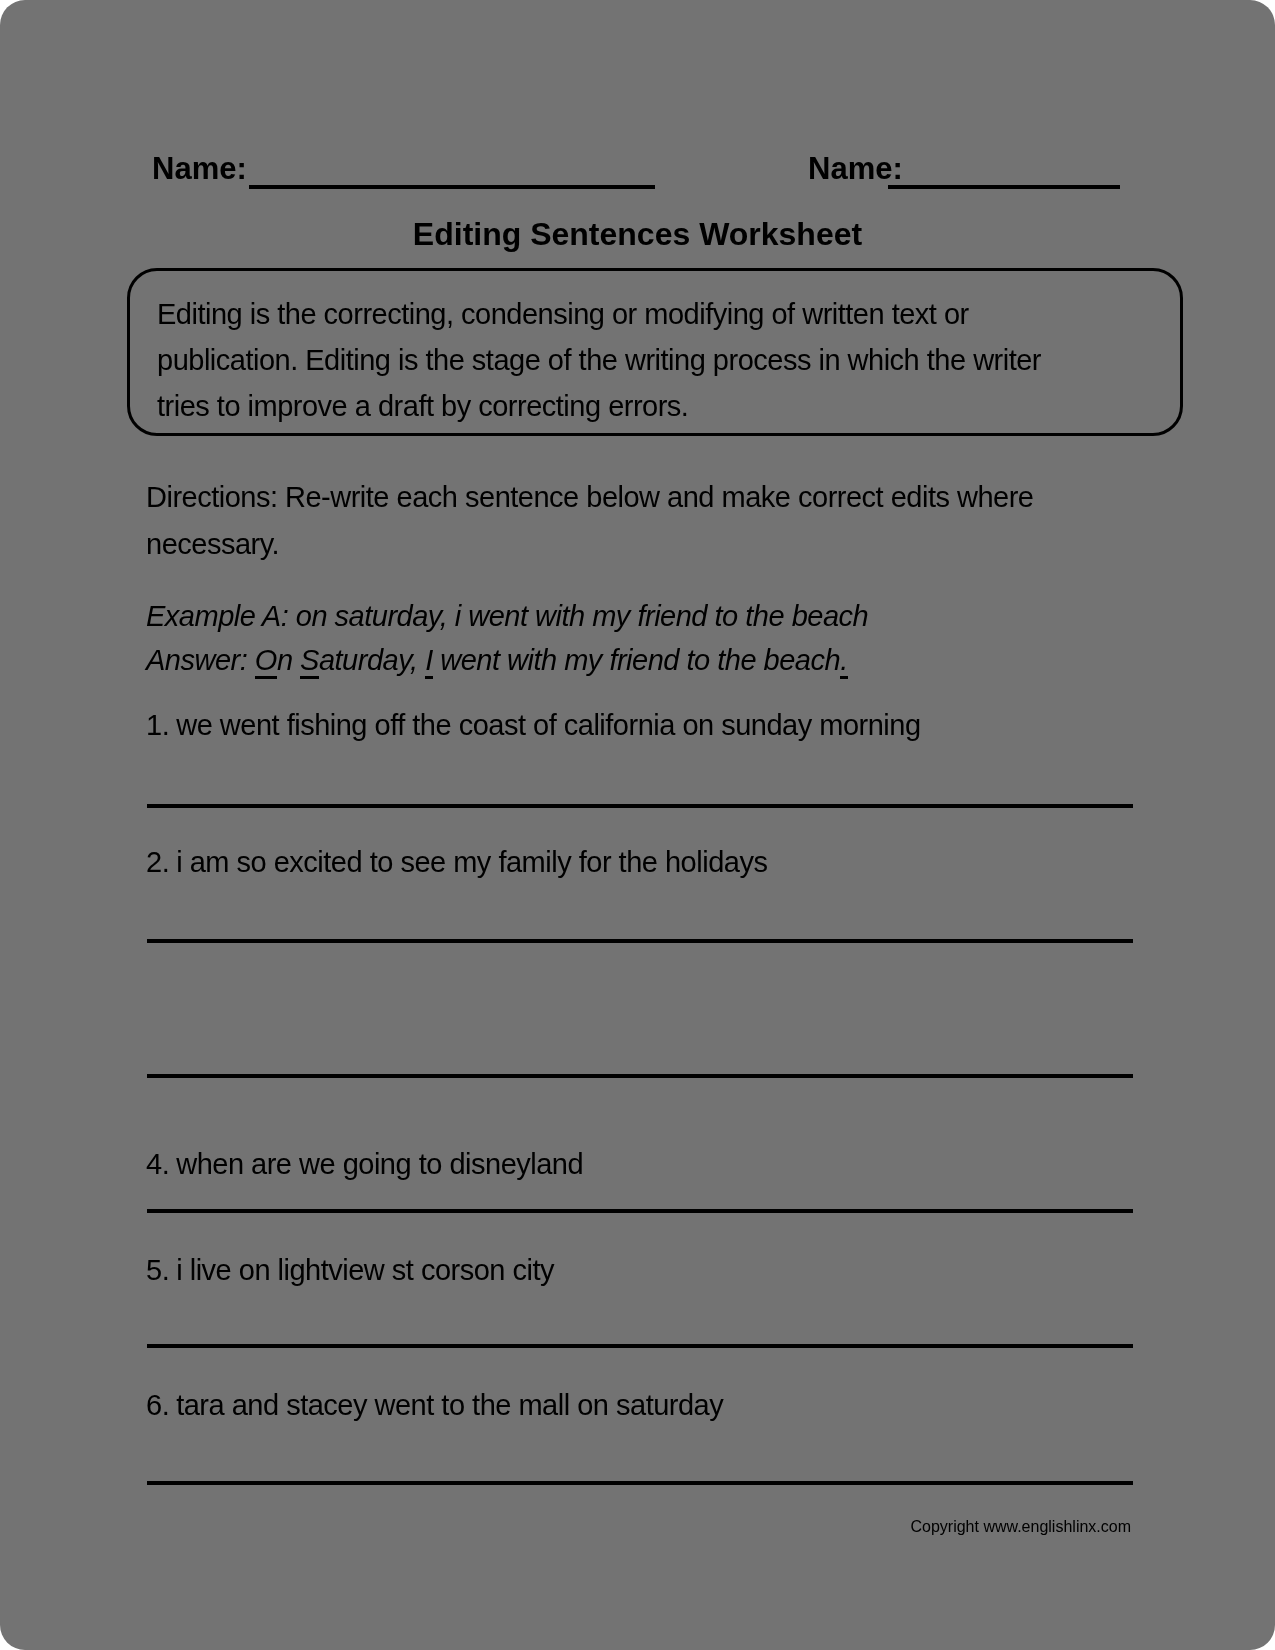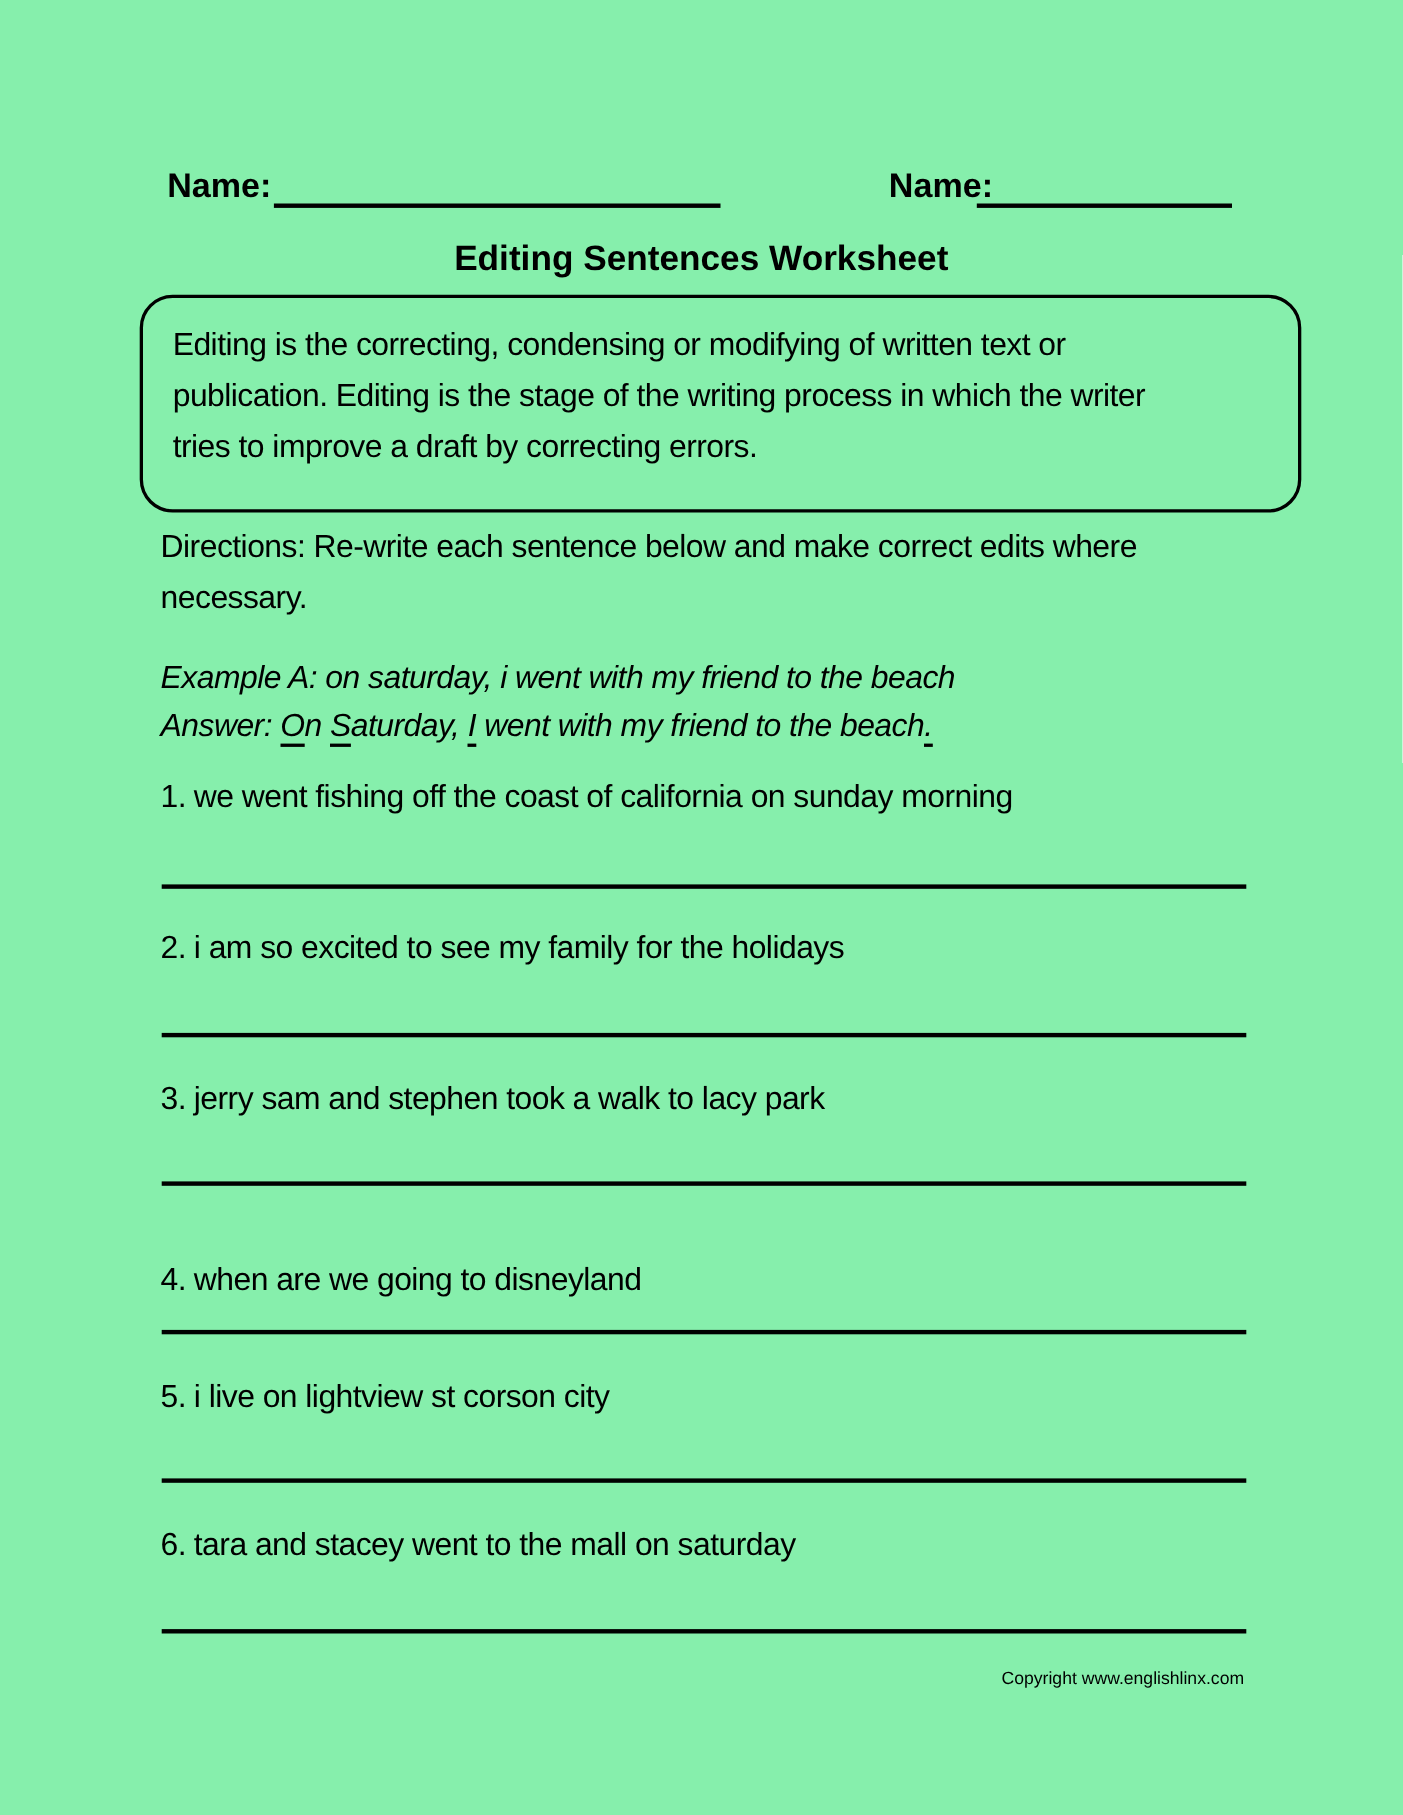--- a/index.html
+++ b/index.html
@@ -1,23 +1,24 @@
 <!DOCTYPE html>
 <html><head>
 <meta charset="utf-8">
 <style>
   html, body { margin: 0; padding: 0; background: #ffffff; }
   .page {
     position: relative;
     width: 1275px;
     height: 1650px;
-    background: #86efac;
+    background: #737373;
     color: #000000;
     font-family: "Liberation Sans", sans-serif;
     overflow: hidden;
+    border-radius: 25px;
   }
 
   
   .hdr-label {
     position: absolute;
     top: 151px;
     font-weight: bold;
     font-size: 31px;
     white-space: nowrap;
   }
@@ -36,21 +37,21 @@
     font-weight: bold;
     font-size: 32px;
   }
 
   
   #def-box {
     position: absolute;
     left: 127px;
     top: 268px;
     width: 1056px;
-    height: 198px;
+    height: 168px;
     box-sizing: border-box;
     border: 3px solid #000;
     border-radius: 30px;
     padding: 20px 14px 0 27px;
   }
   .body-line {
     font-size: 29px;
     letter-spacing: -0.5px;
     line-height: 46px;
     white-space: nowrap;
@@ -124,23 +125,20 @@
   <div id="item-1" class="item">
     <span class="num">1.</span><span>we went fishing off the coast of california on sunday morning</span>
   </div>
   <div id="rule-1" class="ans-rule"></div>
 
   <div id="item-2" class="item">
     <span class="num">2.</span><span>i am so excited to see my family for the holidays</span>
   </div>
   <div id="rule-2" class="ans-rule"></div>
 
-  <div id="item-3" class="item">
-    <span class="num">3.</span><span>jerry sam and stephen took a walk to lacy park</span>
-  </div>
   <div id="rule-3" class="ans-rule"></div>
 
   <div id="item-4" class="item">
     <span class="num">4.</span><span>when are we going to disneyland</span>
   </div>
   <div id="rule-4" class="ans-rule"></div>
 
   <div id="item-5" class="item">
     <span class="num">5.</span><span>i live on lightview st corson city</span>
   </div>

